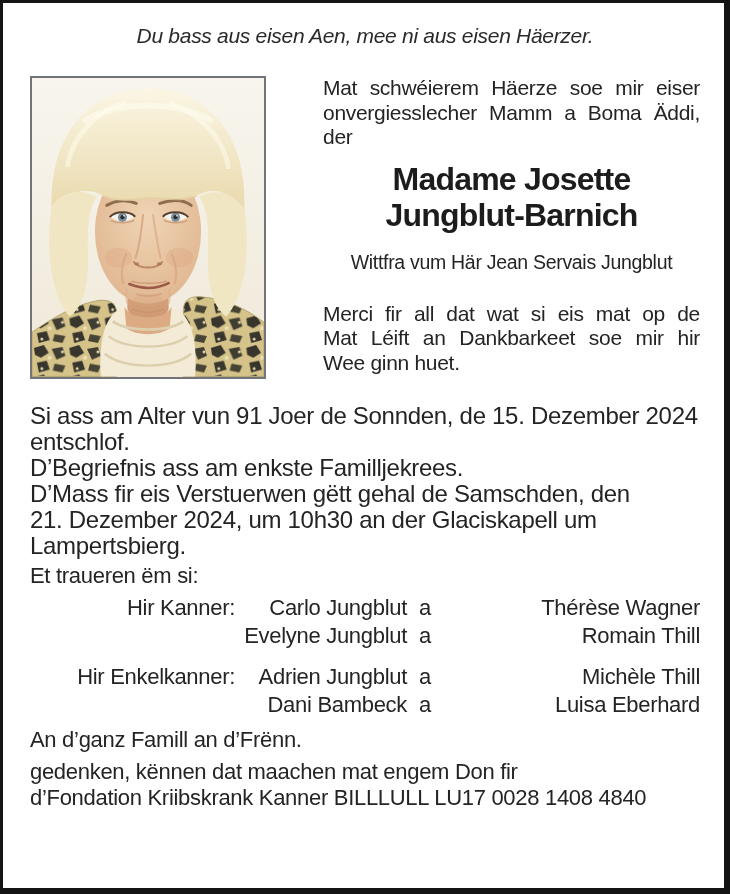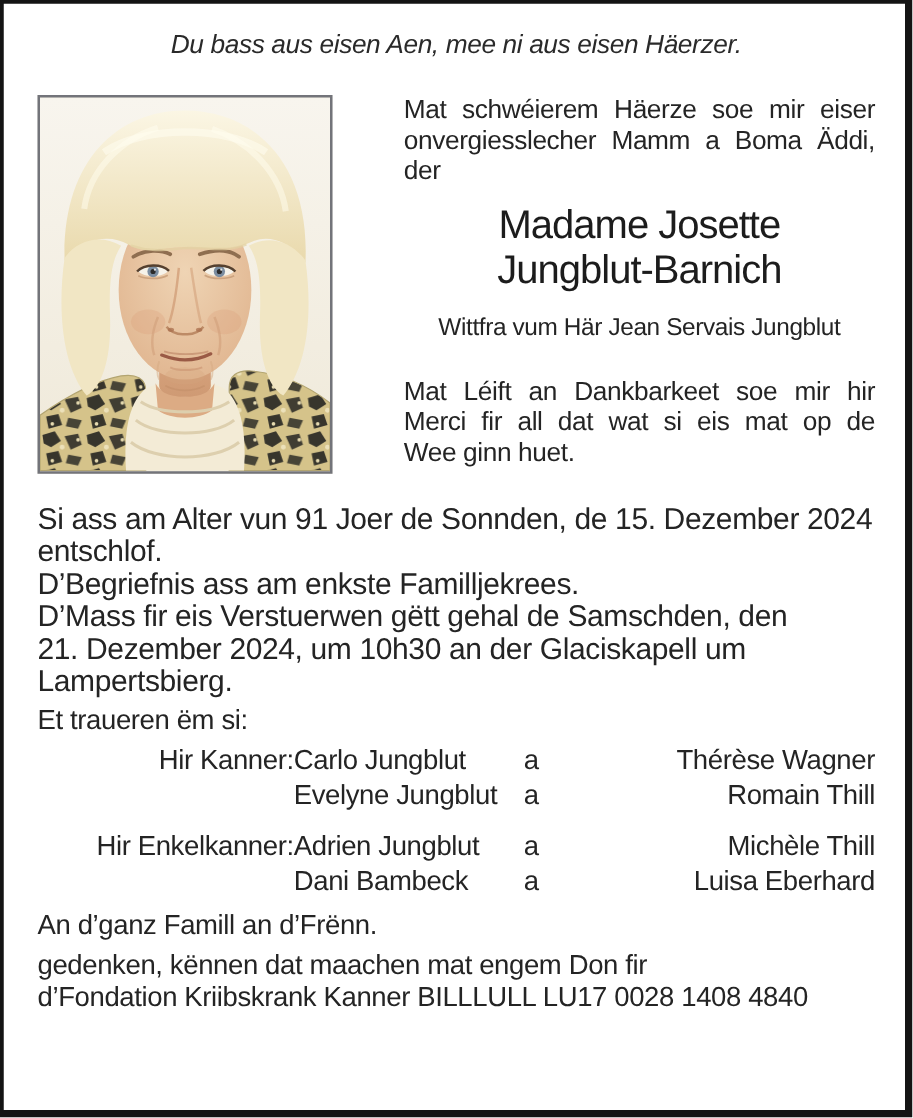--- a/index.html
+++ b/index.html
@@ -12,30 +12,30 @@
     font-family:"Liberation Sans","DejaVu Sans",sans-serif;
     color:#242424;letter-spacing:-0.3px;overflow:hidden;
   }
   .quote{text-align:center;font-style:italic;font-size:21px;line-height:25px;color:#2a2a2a;}
   .mainrow{display:flex;margin-top:28px;gap:40px;}
   .photo{flex:none;width:236px;height:303px;border:2px solid #73747a;box-sizing:border-box;background:#f4f0e5;}
   .photo svg{display:block;width:100%;height:100%;}
   .rightcol{flex:1;margin-left:17px;font-size:21px;line-height:24.5px;}
   .jline{text-align:justify;text-align-last:justify;}
   .jline.last{text-align-last:left;}
-  .name{margin-top:11px;text-align:center;font-weight:400;font-size:32px;line-height:36px;letter-spacing:-0.8px;color:#1c1c1c;}
+  .name{margin-top:11px;text-align:center;font-weight:700;font-size:32px;line-height:36px;letter-spacing:-0.8px;color:#1c1c1c;}
   .widow{margin-top:17px;text-align:center;font-size:19.5px;line-height:24px;}
   .thanks{margin-top:28px;}
   .bodyblock{margin-top:24px;font-size:24px;line-height:26px;}
   .bline{white-space:nowrap;}
   .mourning{margin-top:4px;font-size:22px;line-height:26px;}
   .family{margin-top:5px;font-size:22px;line-height:28px;}
   .frow{display:grid;grid-template-columns:205px 172px 36px 1fr;}
   .frow .flabel{text-align:right;}
-  .frow .fleft{text-align:left;white-space:nowrap;}
+  .frow .fleft{text-align:right;white-space:nowrap;}
   .frow .fsep{text-align:center;}
   .frow .fright{text-align:right;white-space:nowrap;}
   .frow.group-gap{margin-top:13px;}
   .closing{margin-top:8px;font-size:22px;line-height:26px;}
   .donation{margin-top:6px;font-size:22px;line-height:26px;}
 </style>
 </head>
 <body>
 
 <div class="notice">
@@ -148,22 +148,22 @@
         <div class="jline">Mat schwéierem Häerze soe mir eiser</div>
         <div class="jline">onvergiesslecher Mamm a Boma Äddi,</div>
         <div class="jline last">der</div>
       </div>
       <div class="name">
         <div>Madame Josette</div>
         <div>Jungblut-Barnich</div>
       </div>
       <div class="widow">Wittfra vum Här Jean Servais Jungblut</div>
       <div class="thanks">
+        <div class="jline">Merci fir all dat wat si eis mat op de</div>
         <div class="jline">Mat Léift an Dankbarkeet soe mir hir</div>
-        <div class="jline">Merci fir all dat wat si eis mat op de</div>
         <div class="jline last">Wee ginn huet.</div>
       </div>
     </div>
   </div>
 
   <div class="bodyblock">
     <div class="bline">Si ass am Alter vun 91 Joer de Sonnden, de 15. Dezember 2024</div>
     <div class="bline">entschlof.</div>
     <div class="bline">D’Begriefnis ass am enkste Familljekrees.</div>
     <div class="bline">D’Mass fir eis Verstuerwen gëtt gehal de Samschden, den</div>

